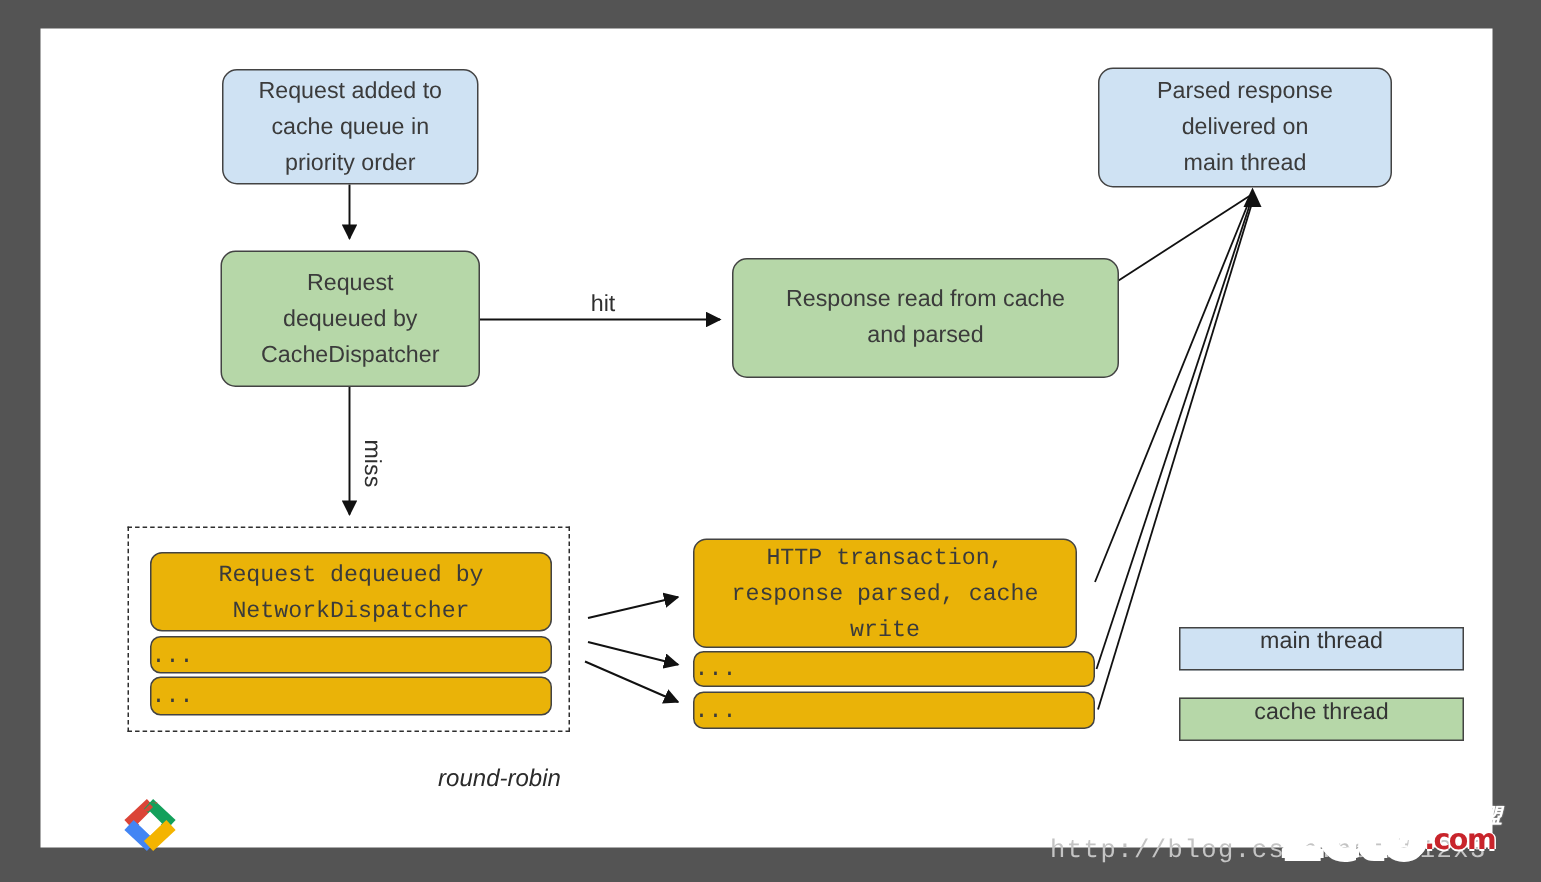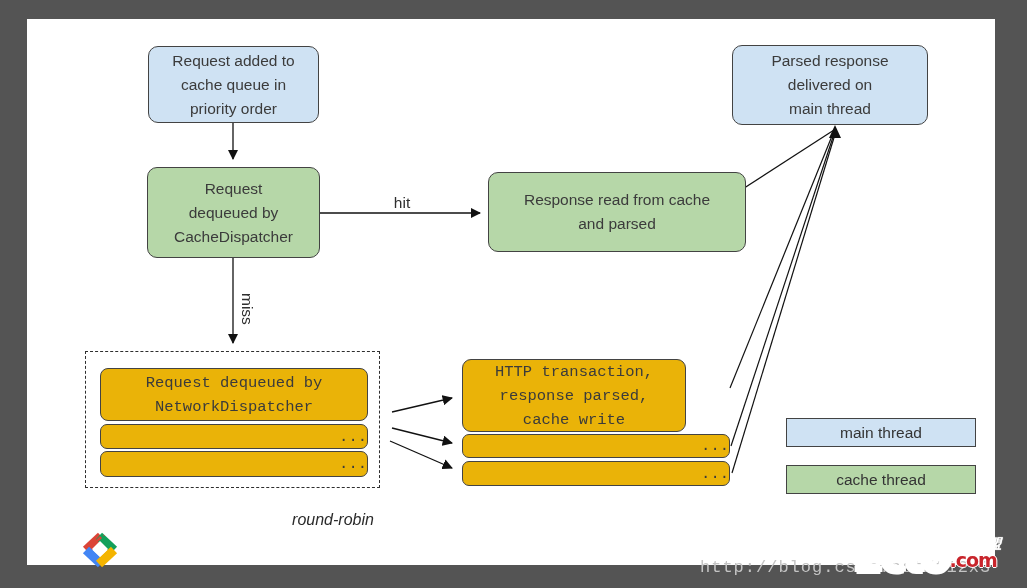--- a/index.html
+++ b/index.html
@@ -10,51 +10,51 @@
     overflow:hidden;
   }
   #stage{position:relative;width:1027px;height:588px;}
   .canvas{
     position:absolute;left:27px;top:19px;width:968px;height:546px;
     background:#ffffff;z-index:1;
   }
   .edges{position:absolute;left:0;top:0;width:1027px;height:588px;z-index:2;pointer-events:none;}
   .node{
     position:absolute;z-index:3;
-    display:flex;align-items:center;justify-content:flex-end;text-align:center;
+    display:flex;align-items:center;justify-content:flex-start;text-align:center;
     border:1.6px solid #434343;border-radius:10px;
     color:#3b3b3b;font-size:15.5px;line-height:24px;
     box-sizing:border-box;
   }
   .blue{background:#cfe2f3;}
   .green{background:#b6d7a8;}
   .orange{background:#eab308;font-family:Liberation Mono, monospace;}
   .n-cache-queue{left:148px;top:46px;width:171px;height:77px;padding:0 20px;}
   .n-cache-dispatcher{left:147px;top:167px;width:173px;height:91px;padding:0 24px;}
   .n-cache-read{left:488px;top:172px;width:258px;height:80px;padding:0 28px;}
   .n-main-delivery{left:732px;top:45px;width:196px;height:80px;padding:0 38px;}
   .dashed-group{
     position:absolute;left:85px;top:351px;width:295px;height:137px;
     border:1.4px dashed #2e2e2e;z-index:2;box-sizing:border-box;background:transparent;
   }
   .n-network-dequeue{left:100px;top:368px;width:268px;height:53px;border-radius:8px;padding:0 40px;}
   .n-left-dots-1{left:100px;top:424px;width:268px;height:25px;border-radius:7px;line-height:10px;}
   .n-left-dots-2{left:100px;top:451px;width:268px;height:26px;border-radius:7px;line-height:10px;}
-  .n-http{left:462px;top:359px;width:224px;height:73px;border-radius:9px;padding:0 18px;}
+  .n-http{left:462px;top:359px;width:256px;height:73px;border-radius:9px;padding:0 18px;}
   .n-right-dots-1{left:462px;top:434px;width:268px;height:24px;border-radius:7px;line-height:10px;}
   .n-right-dots-2{left:462px;top:461px;width:268px;height:25px;border-radius:7px;line-height:10px;}
   .edge-label{
     position:absolute;z-index:4;color:#2f2f2f;font-size:15.5px;margin-top:12px;
   }
   .lbl-hit{left:382px;top:182px;width:40px;text-align:center;}
   .lbl-miss{left:238px;top:281px;writing-mode:vertical-rl;}
   .lbl-round-robin{left:278px;top:499px;width:110px;font-style:italic;font-size:16px;color:#2b2b2b;text-align:center;}
   .legend-item{
     position:absolute;z-index:3;width:190px;height:29px;
-    display:flex;align-items:center;justify-content:center;
+    display:flex;justify-content:center;
     border:1.6px solid #434343;color:#343434;font-size:15.5px;box-sizing:border-box;
   }
   .leg-main{left:786px;top:418px;}
   .leg-cache{left:786px;top:465px;}
   .leg-network{left:786px;top:512px;}
   .gdev-logo{position:absolute;left:78px;top:529px;z-index:3;}
   .watermark-url{
     position:absolute;left:700px;top:558px;z-index:5;
     font-family:"Liberation Mono","DejaVu Sans Mono",monospace;
     font-size:17px;letter-spacing:1px;color:#c4c4c4;white-space:nowrap;

